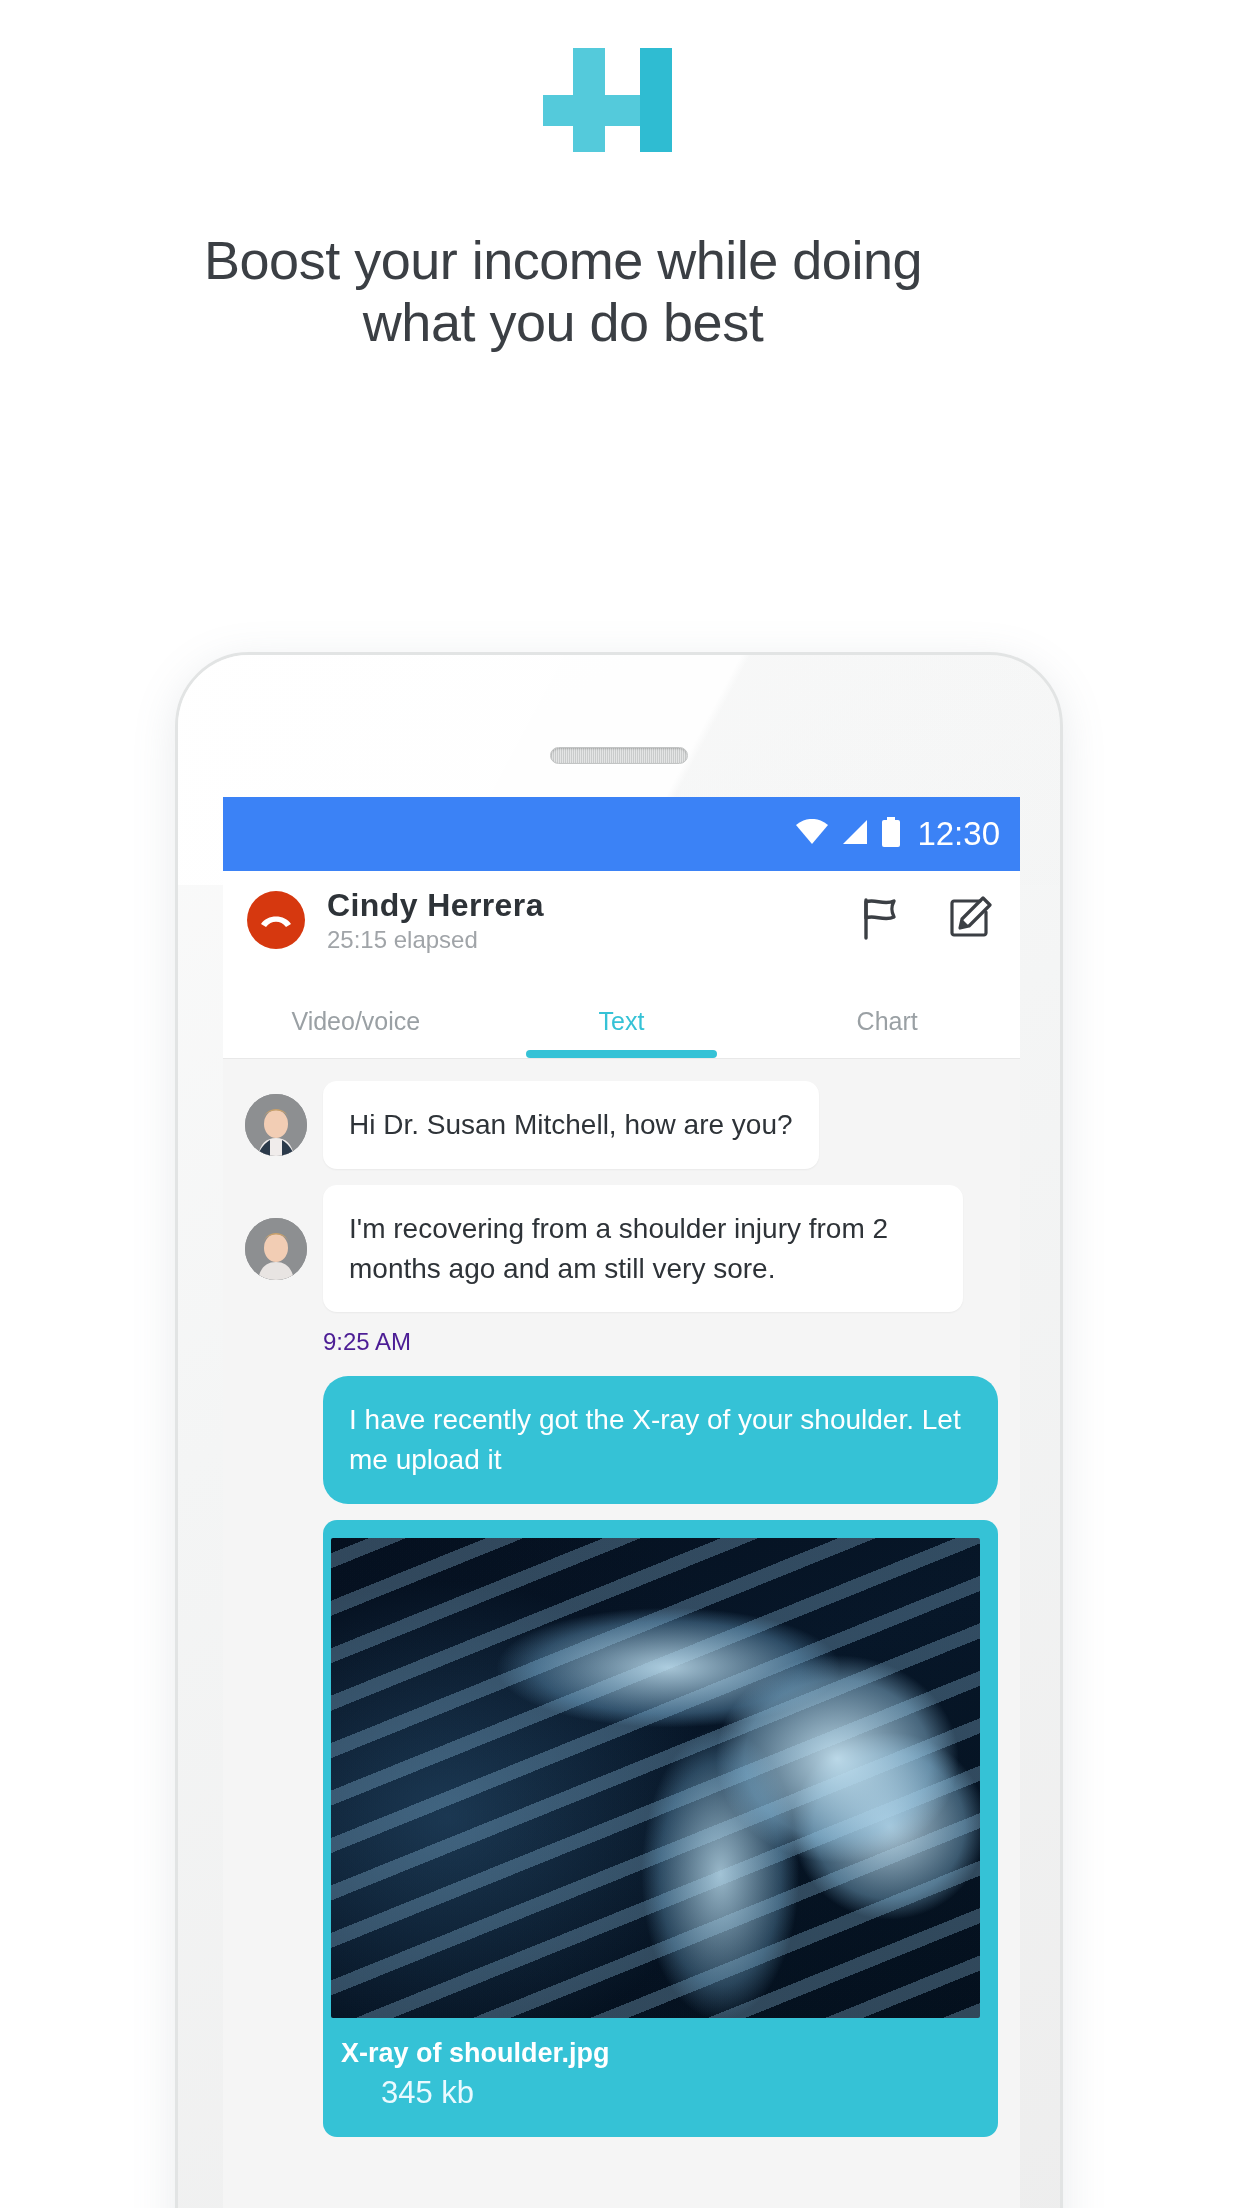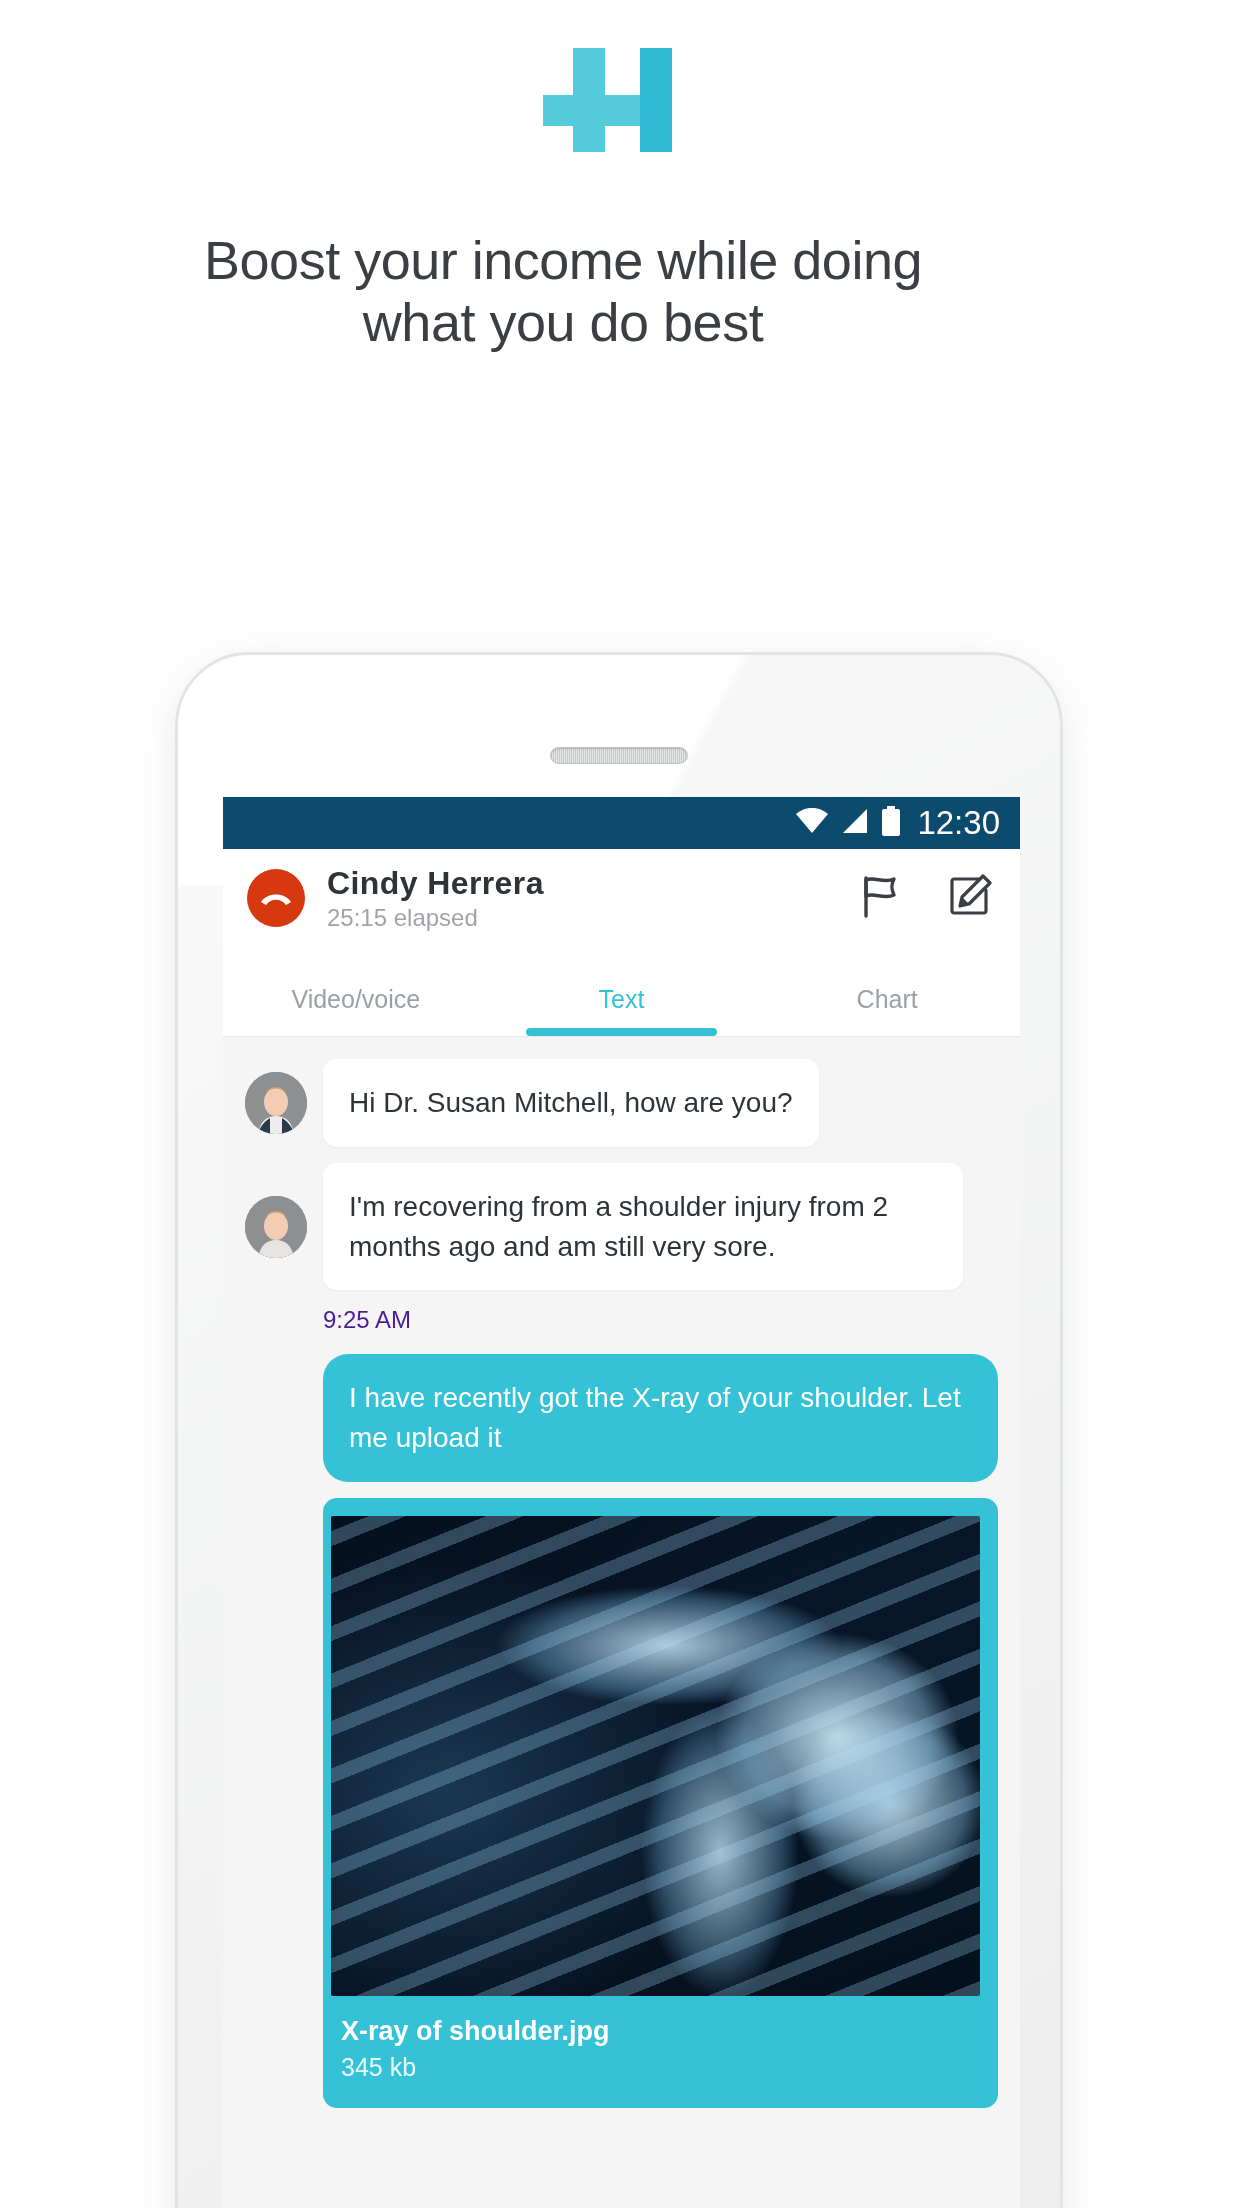--- a/index.html
+++ b/index.html
@@ -103,22 +103,22 @@
     position: absolute;
     left: 45px;
     top: 142px;
     width: 797px;
     height: 1498px;
     background: #f5f5f5;
     overflow: hidden;
   }
 
   .statusbar {
-    height: 52px;
-    background: #0c4a6e;
+    height: 74px;
+    background: #3b82f6;
     display: flex;
     align-items: center;
     justify-content: flex-end;
     padding-right: 20px;
     gap: 12px;
   }
   .sb-icon { display: block; }
   .sb-time {
     color: #ffffff;
     font-size: 33px;
@@ -249,23 +249,24 @@
       radial-gradient(ellipse 60% 70% at 18% 58%, rgba(60,110,150,0.40) 0%, rgba(4,12,26,0.1) 70%, rgba(0,0,0,0) 100%),
       linear-gradient(160deg, #05101f 0%, #071729 40%, #04101d 100%);
   }
   .attach-meta { padding: 20px 10px 26px 10px; }
   .attach-name {
     font-size: 27px;
     font-weight: 700;
     color: #ffffff;
   }
   .attach-size {
-    font-size: 25px;
+    font-size: 31px;
     color: #eafaff;
     margin-top: 6px;
+    margin-left: 40px;
   }
 </style>
 </head>
 <body>
 
 <div class="promo">
 
   <div class="logo-wrap">
     <div class="logo">
       <div class="bar-v1"></div>

